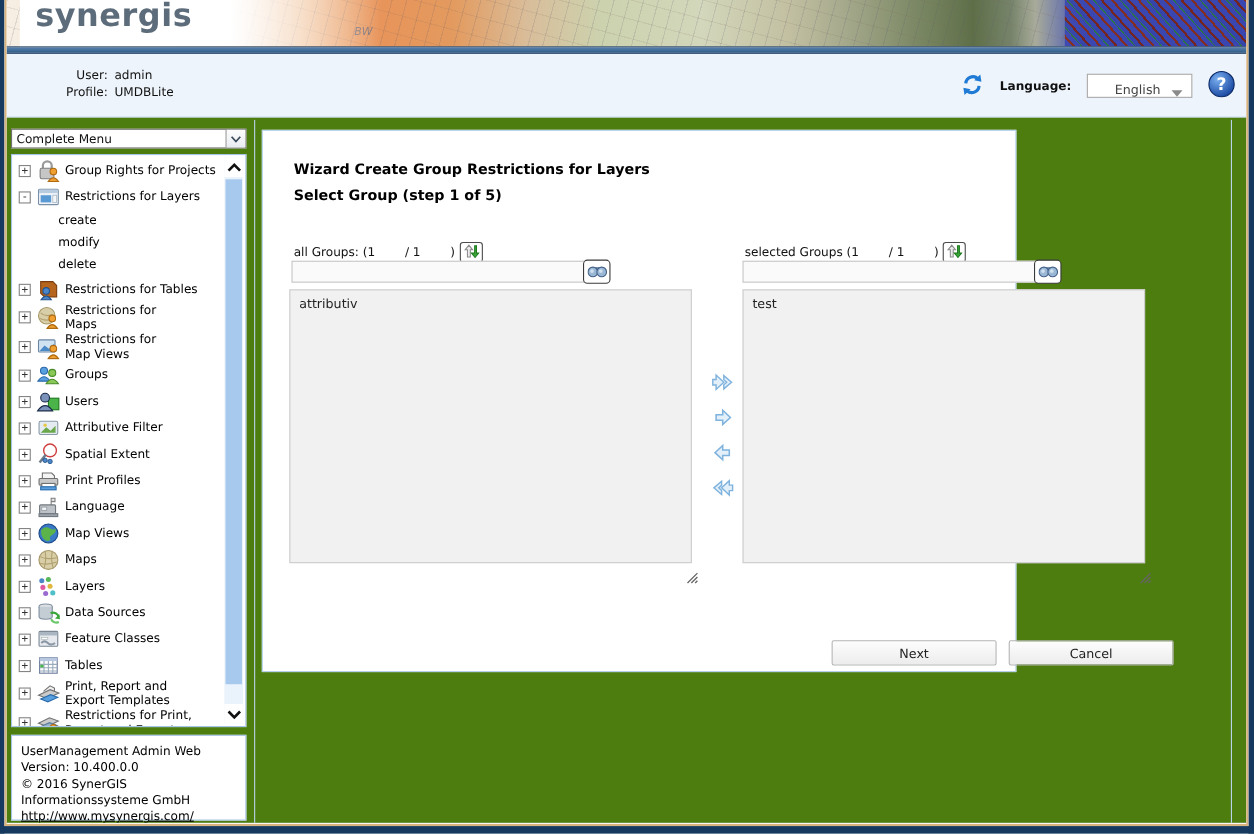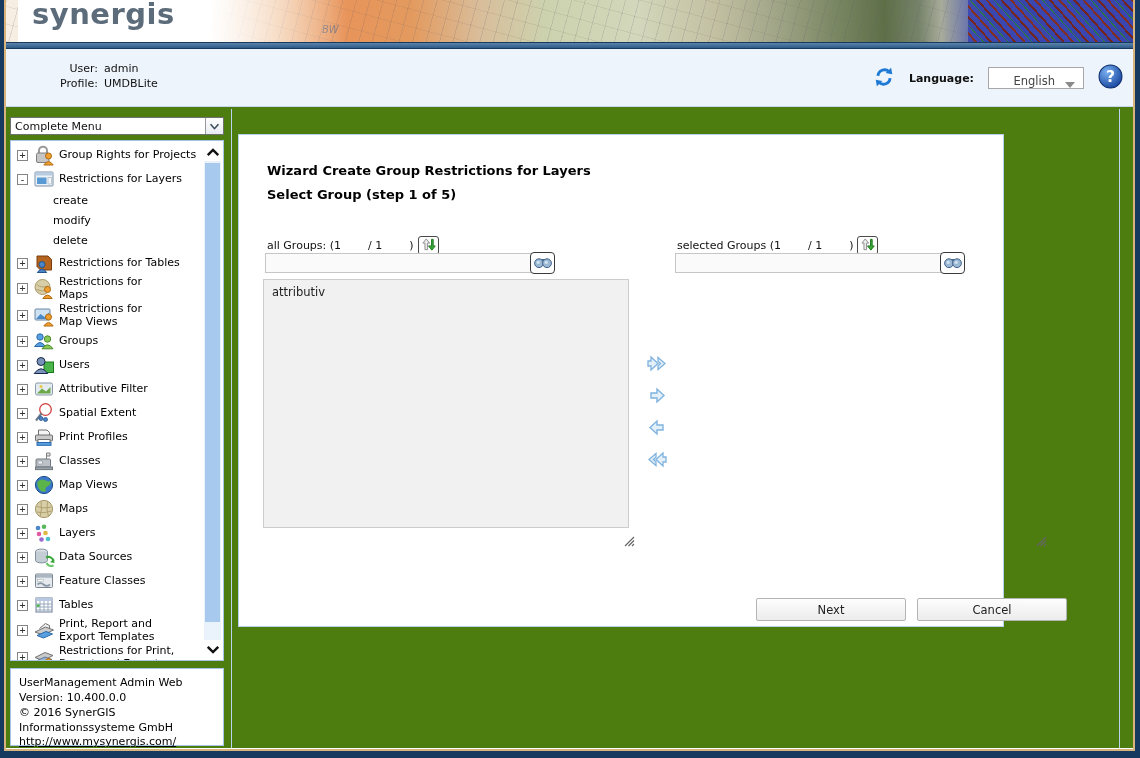--- a/index.html
+++ b/index.html
@@ -58,21 +58,21 @@
   .tree-row.child .tree-label { margin-left:36px; }
   .tree-scroll { position:absolute; right:2px; top:2px; bottom:2px; width:17px; background:#eaf2fb; }
   .scroll-arrow { position:absolute; left:0; width:17px; height:18px; background:#fff; display:flex; align-items:center; justify-content:center; cursor:pointer; }
   .scroll-arrow.up { top:0; } .scroll-arrow.down { bottom:0; }
   .scroll-thumb { position:absolute; left:1px; top:20px; bottom:36px; width:15px; background:#a7c9ee; cursor:grab; }
 
   .info-box { position:absolute; left:0; top:561px; width:214px; height:78px; border:1px solid #a5c4e6; background:#fff; padding:7px 8px; font-size:11px; color:#000; line-height:1.35; }
   .info-box a { color:#000; }
 
   
-  .main-panel { position:absolute; left:232px; top:27px; width:766px; height:493px; border:1px solid #b5d1ea; background:#fff; }
+  .main-panel { position:absolute; left:232px; top:11px; width:686px; height:493px; border:1px solid #b5d1ea; background:#fff; }
   .wiz-title { position:absolute; left:28px; top:28px; font-size:13px; font-weight:bold; color:#000; }
   .wiz-subtitle { position:absolute; left:28px; top:52px; font-size:13px; font-weight:bold; color:#000; }
 
   .col-label { position:absolute; top:101px; font-size:11px; color:#111; display:flex; align-items:center; }
   .col-label .num { display:inline-block; width:34px; }
   .col-label.left-col { left:28px; } .col-label.right-col { left:438px; }
   .sort-btn { border:1px solid #4a4a4a; border-radius:3px; background:#fff; width:21px; height:19px; margin-left:4px; display:flex; align-items:center; justify-content:center; cursor:pointer; padding:0; }
   .sort-btn svg { width:15px; height:15px; }
 
   .search-input { position:absolute; top:118px; width:270px; height:20px; border:1px solid #c6c6c6; background:#fafafa; font-size:11px; padding:0 26px 0 5px; color:#333; }
@@ -294,21 +294,21 @@
               <div class="tree-row h24">
                 <span class="expander">+</span>
                 <span class="tree-icon">
                   <svg xmlns="http://www.w3.org/2000/svg" viewBox="0 0 22 22">
                     <path d="M13.5 9 V3 h3.5 v3 h-3.5" fill="#e0e0e0" stroke="#808080"></path>
                     <rect x="3" y="9" width="14.5" height="8" rx="1" fill="#bcc2c8" stroke="#70787e"></rect>
                     <rect x="5" y="11" width="4.5" height="3" fill="#eef2f6" stroke="#8a9298" stroke-width=".6"></rect>
                     <rect x="2.5" y="17" width="17" height="2.6" fill="#9aa2aa" stroke="#70787e"></rect>
                   </svg>
                 </span>
-                <span class="tree-label">Classes</span>
+                <span class="tree-label">Language</span>
               </div>
               <div class="tree-row h24">
                 <span class="expander">+</span>
                 <span class="tree-icon">
                   <svg xmlns="http://www.w3.org/2000/svg" viewBox="0 0 22 22">
                     <circle cx="11" cy="11" r="8.6" fill="#3a78c8" stroke="#1a4a88"></circle>
                     <path d="M4.5 7.5 q4.5 -3.5 7.5 -1.2 q4 2.2 5.5 .2 q1 3.5 -2.5 5.5 q-4 2 -2 5 q-3.5 2 -6.3 -1.3 q-3 -3.4 -2.2 -8.2 z" fill="#5ab44a"></path>
                   </svg>
                 </span>
                 <span class="tree-label">Map Views</span>
@@ -475,20 +475,23 @@
       <input class="search-input right-col" value="" style="">
       <button class="binoc-btn right-col">
         <span><svg xmlns="http://www.w3.org/2000/svg" viewBox="0 0 18 14" width="18" height="14">
                 <rect x="7" y="4.5" width="4" height="4" fill="#9ab8d4" stroke="#4a6a8a"></rect>
                 <circle cx="5" cy="8.2" r="4.4" fill="#9ab8d4" stroke="#44618a"></circle>
                 <circle cx="13" cy="8.2" r="4.4" fill="#9ab8d4" stroke="#44618a"></circle>
                 <circle cx="4.2" cy="7.4" r="1.7" fill="#cfe0ef"></circle>
                 <circle cx="12.2" cy="7.4" r="1.7" fill="#cfe0ef"></circle>
               </svg></span>
       </button>
+      <div class="listbox right-col" id="list-right">
+            <div class="list-item">test</div>
+          </div>
       <div class="grip right-col"><svg xmlns="http://www.w3.org/2000/svg" viewBox="0 0 11 11" width="11" height="11">
               <path d="M1 10 L10 1 M4.5 10 L10 4.5 M8 10 L10 8" stroke="#666" stroke-width="1.2" fill="none"></path>
             </svg></div>
 
       <div class="transfer-col">
         <button class="transfer-btn"><span><svg xmlns="http://www.w3.org/2000/svg" viewBox="0 0 22 21" width="22" height="21">
                   <path d="M2 8 h3 V4 L12 10.5 5 17 V13 H2 z" fill="#e3f0fa" stroke="#7fb2dd" stroke-width="1.3"></path>
                   <path d="M12 4.5 L19 10.5 12 16.5 V12.8 l2.6 -2.3 L12 8.2 z" fill="#e3f0fa" stroke="#7fb2dd" stroke-width="1.3"></path>
                 </svg></span></button>
         <button class="transfer-btn"><span><svg xmlns="http://www.w3.org/2000/svg" viewBox="0 0 22 21" width="22" height="21">

